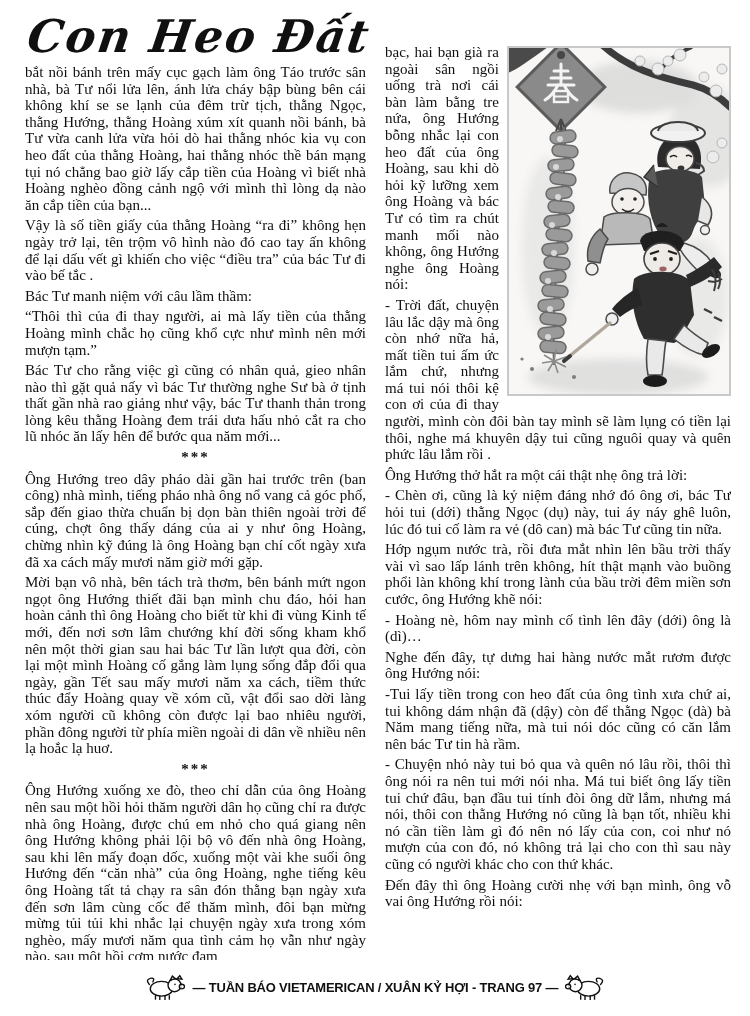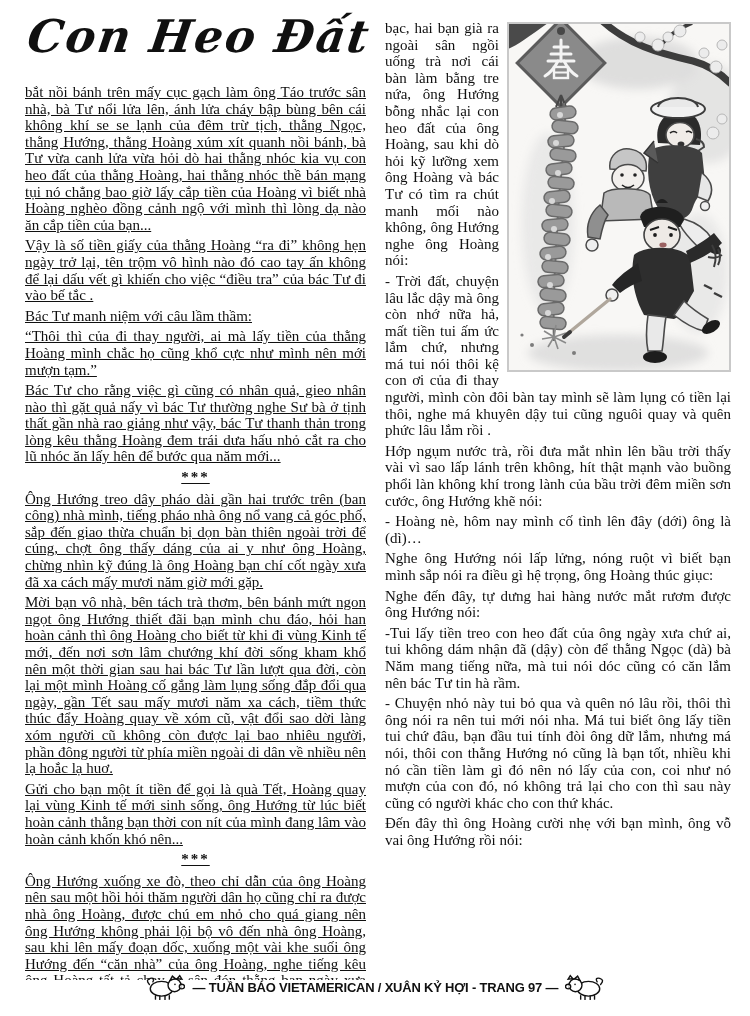--- a/index.html
+++ b/index.html
@@ -3,22 +3,22 @@
 <meta charset="utf-8">
 <style>
   html,body{margin:0;padding:0;background:#e8e8e8;}
   .page{position:relative;width:750px;height:1016px;background:#ffffff;overflow:hidden;
         font-family:"Liberation Serif", serif;color:#101010;}
   .title{position:absolute;left:28px;top:10px;margin:0;
          font-family:"DejaVu Serif", serif;font-style:italic;font-weight:bold;
          font-size:45px;letter-spacing:2px;transform:skewX(-8deg);white-space:nowrap;}
   .col{position:absolute;font-size:15px;line-height:16.6px;}
   .col p{margin:0 0 4px 0;text-align:justify;}
-  .col-left{left:25px;top:84px;width:341px;height:896px;overflow:hidden;text-decoration:underline;}
-  .col-right{left:385px;top:20px;width:346px;height:940px;overflow:hidden;}
+  .col-left{left:25px;top:64px;width:341px;height:896px;overflow:hidden;}
+  .col-right{left:385px;top:44px;width:346px;height:940px;overflow:hidden;}
   .separator{text-align:center;font-weight:bold;font-size:15px;letter-spacing:2px;margin:1px 0 5px 0;}
   .illustration{float:right;width:222px;height:348px;margin:2px 0 8px 8px;padding:0;
                 border:1px solid #c9c9c9;background:#faf9f7;}
   .illustration svg{display:block;width:100%;height:100%;}
   .footer{position:absolute;left:0;top:974px;width:750px;display:flex;
           justify-content:center;align-items:center;}
   .footer-text{font-family:"Liberation Sans", sans-serif;font-weight:bold;
                font-size:13.5px;letter-spacing:-0.2px;transform:scaleX(0.96);white-space:nowrap;}
   .pig svg{display:block;width:40px;height:26px;}
   .pig-r svg{transform:scaleX(-1);}
@@ -32,21 +32,20 @@
 
   <div class="col col-left">
     <p>bắt nồi bánh trên mấy cục gạch làm ông Táo trước sân nhà, bà Tư nổi lửa lên, ánh lửa cháy bập bùng bên cái không khí se se lạnh của đêm trừ tịch, thằng Ngọc, thằng Hướng, thằng Hoàng xúm xít quanh nồi bánh, bà Tư vừa canh lửa vừa hỏi dò hai thằng nhóc kia vụ con heo đất của thằng Hoàng, hai thằng nhóc thề bán mạng tụi nó chẳng bao giờ lấy cắp tiền của Hoàng vì biết nhà Hoàng nghèo đồng cảnh ngộ với mình thì lòng dạ nào ăn cắp tiền của bạn...</p>
     <p>Vậy là số tiền giấy của thằng Hoàng “ra đi” không hẹn ngày trở lại, tên trộm vô hình nào đó cao tay ấn không để lại dấu vết gì khiến cho việc “điều tra” của bác Tư đi vào bế tắc .</p>
     <p>Bác Tư manh niệm với câu lầm thầm:</p>
     <p>“Thôi thì của đi thay người, ai mà lấy tiền của thằng Hoàng mình chắc họ cũng khổ cực như mình nên mới mượn tạm.”</p>
     <p>Bác Tư cho rằng việc gì cũng có nhân quả, gieo nhân nào thì gặt quả nấy vì bác Tư thường nghe Sư bà ở tịnh thất gần nhà rao giảng như vậy, bác Tư thanh thản trong lòng kêu thằng Hoàng đem trái dưa hấu nhỏ cắt ra cho lũ nhóc ăn lấy hên để bước qua năm mới...</p>
     <div class="separator">***</div>
     <p>Ông Hướng treo dây pháo dài gần hai trước trên (ban công) nhà mình, tiếng pháo nhà ông nổ vang cả góc phố, sắp đến giao thừa chuẩn bị dọn bàn thiên ngoài trời để cúng, chợt ông thấy dáng của ai y như ông Hoàng, chừng nhìn kỹ đúng là ông Hoàng bạn chí cốt ngày xưa đã xa cách mấy mươi năm giờ mới gặp.</p>
     <p>Mời bạn vô nhà, bên tách trà thơm, bên bánh mứt ngon ngọt ông Hướng thiết đãi bạn mình chu đáo, hỏi han hoàn cảnh thì ông Hoàng cho biết từ khi đi vùng Kinh tế mới, đến nơi sơn lâm chướng khí đời sống kham khổ nên một thời gian sau hai bác Tư lần lượt qua đời, còn lại một mình Hoàng cố gắng làm lụng sống đắp đổi qua ngày, gần Tết sau mấy mươi năm xa cách, tiềm thức thúc đẩy Hoàng quay về xóm cũ, vật đổi sao dời làng xóm người cũ không còn được lại bao nhiêu người, phần đông người từ phía miền ngoài di dân về nhiều nên lạ hoắc lạ huơ.</p>
-    <p>Gửi cho bạn một ít tiền để gọi là quà Tết, Hoàng quay lại vùng Kinh tế mới sinh sống, ông Hướng từ lúc biết hoàn cảnh thằng bạn thời con nít của mình đang lâm vào hoàn cảnh khốn khó nên...</p>
     <div class="separator">***</div>
     <p>Ông Hướng xuống xe đò, theo chỉ dẫn của ông Hoàng nên sau một hồi hỏi thăm người dân họ cũng chỉ ra được nhà ông Hoàng, được chú em nhỏ cho quá giang nên ông Hướng không phải lội bộ vô đến nhà ông Hoàng, sau khi lên mấy đoạn dốc, xuống một vài khe suối ông Hướng đến “căn nhà”  của ông Hoàng, nghe tiếng kêu ông Hoàng tất tả chạy ra sân đón thằng bạn ngày xưa đến sơn lâm cùng cốc để thăm mình, đôi bạn mừng mừng tủi tủi khi nhắc lại chuyện ngày xưa trong xóm nghèo, mấy mươi năm qua tình cảm họ vẫn như ngày nào, sau một hồi cơm nước đạm</p>
   </div>
 
   <div class="col col-right">
 
     <figure class="illustration">
       <svg viewBox="0 0 222 348" xmlns="http://www.w3.org/2000/svg">
         <defs>
           <filter id="soft" x="-40%" y="-40%" width="180%" height="180%">
@@ -185,25 +184,26 @@
         <g stroke="#3c3c3c" stroke-width="2" fill="none">
           <path d="M204,222 q6,10 2,22 M210,226 q4,8 0,16 M200,234 q8,2 14,-2"></path>
           <path d="M196,262 l8,4 M206,270 l8,4" stroke-width="2.4"></path>
         </g>
         <rect x="0.5" y="0.5" width="221" height="347" fill="none" stroke="#c9c9c9"></rect>
       </svg>
     </figure>
 
     <p>bạc, hai bạn già ra ngoài sân ngồi uống trà nơi cái bàn làm bằng tre nứa, ông Hướng bỗng nhắc lại con heo đất của ông Hoàng, sau khi dò hỏi kỹ lưỡng xem ông Hoàng và bác Tư có tìm ra chút manh mối nào không, ông Hướng nghe ông Hoàng nói:</p>
     <p>- Trời đất, chuyện lâu lắc dậy mà ông còn nhớ nữa hả, mất tiền tui ấm ức lắm chứ, nhưng má tui nói thôi kệ con ơi của đi thay người, mình còn đôi bàn tay mình sẽ làm lụng có tiền lại thôi, nghe má khuyên dậy tui cũng nguôi quay và quên phức lâu lắm rồi .</p>
+    <p>Ông Hướng thở hắt ra một cái thật nhẹ ông trả lời:</p>
+    <p>- Chèn ơi,  cũng là kỷ niệm đáng nhớ đó ông ơi, bác Tư hỏi tui (dới) thằng Ngọc (dụ) này,  tui áy náy ghê luôn, lúc đó tui cố làm ra vẻ (dô can) mà bác Tư cũng tin nữa.</p>
     <p>Hớp ngụm nước trà, rồi đưa mắt nhìn lên bầu trời thấy vài vì sao lấp lánh trên không, hít thật mạnh vào buồng phổi làn không khí trong lành của bầu trời đêm miền sơn cước, ông Hướng khẽ nói:</p>
     <p>- Hoàng nè, hôm nay mình cố tình lên đây (dới) ông là (dì)…</p>
-    <p>Nghe ông Hướng nói lấp lửng, nóng ruột vì biết bạn mình sắp nói ra điều gì hệ trọng, ông Hoàng thúc giục:</p>
     <p>Nghe đến đây, tự dưng hai hàng nước mắt rươm được ông Hướng nói:</p>
-    <p> -Tui lấy tiền treo con heo đất của ông ngày xưa chứ ai, tui không dám nhận đã (dậy) còn để thằng Ngọc (dà) bà Năm mang tiếng nữa,  mà tui nói dóc cũng có căn lắm nên bác Tư tin hà rầm.</p>
+    <p> -Tui lấy tiền trong con heo đất của ông tình xưa chứ ai, tui không dám nhận đã (dậy) còn để thằng Ngọc (dà) bà Năm mang tiếng nữa,  mà tui nói dóc cũng có căn lắm nên bác Tư tin hà rầm.</p>
     <p>- Chuyện nhỏ này tui bỏ qua và quên nó lâu rồi, thôi thì ông nói ra nên tui mới nói nha. Má tui biết ông lấy tiền tui chứ đâu, bạn đầu tui tính đòi ông dữ lắm, nhưng má nói, thôi con thằng Hướng nó cũng là bạn tốt, nhiều khi nó cần tiền làm gì đó nên nó lấy của con, coi như nó mượn của con đó, nó không trả lại cho con thì sau này cũng có người khác cho con thứ khác.</p>
     <p>Đến đây thì ông Hoàng cười nhẹ với bạn mình, ông vỗ vai ông Hướng rồi nói:</p>
 
   </div>
 
   <div class="footer">
     <span class="pig">
       <svg viewBox="0 0 46 30" xmlns="http://www.w3.org/2000/svg">
         <g fill="#ffffff" stroke="#111111" stroke-width="1.6" stroke-linecap="round">
           <path d="M5,12 q-5,-5 1,-7 q6,-1 3,4" fill="none"></path>

